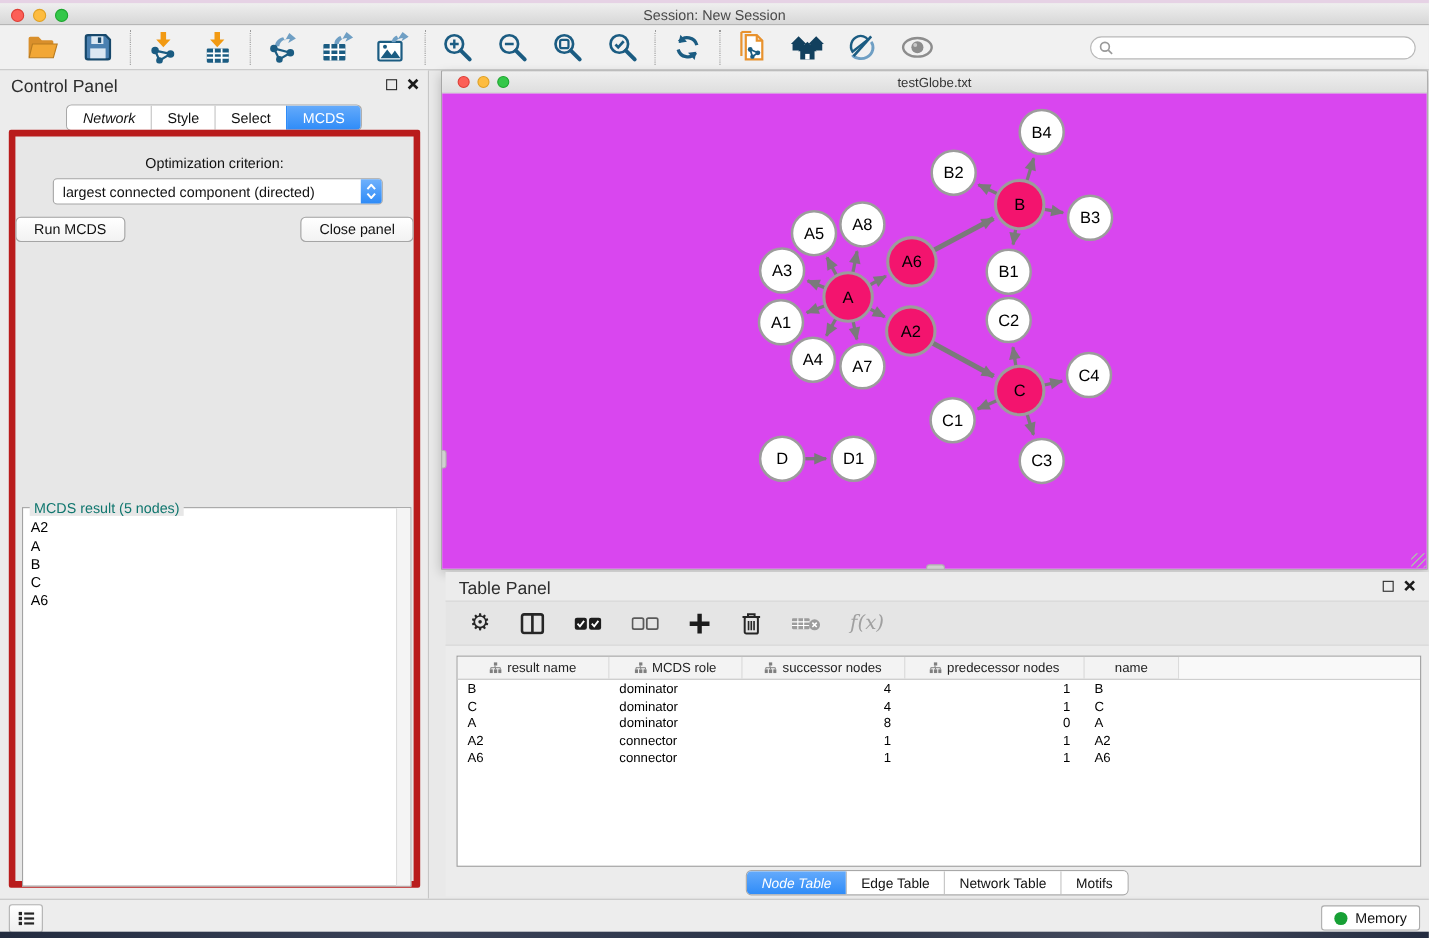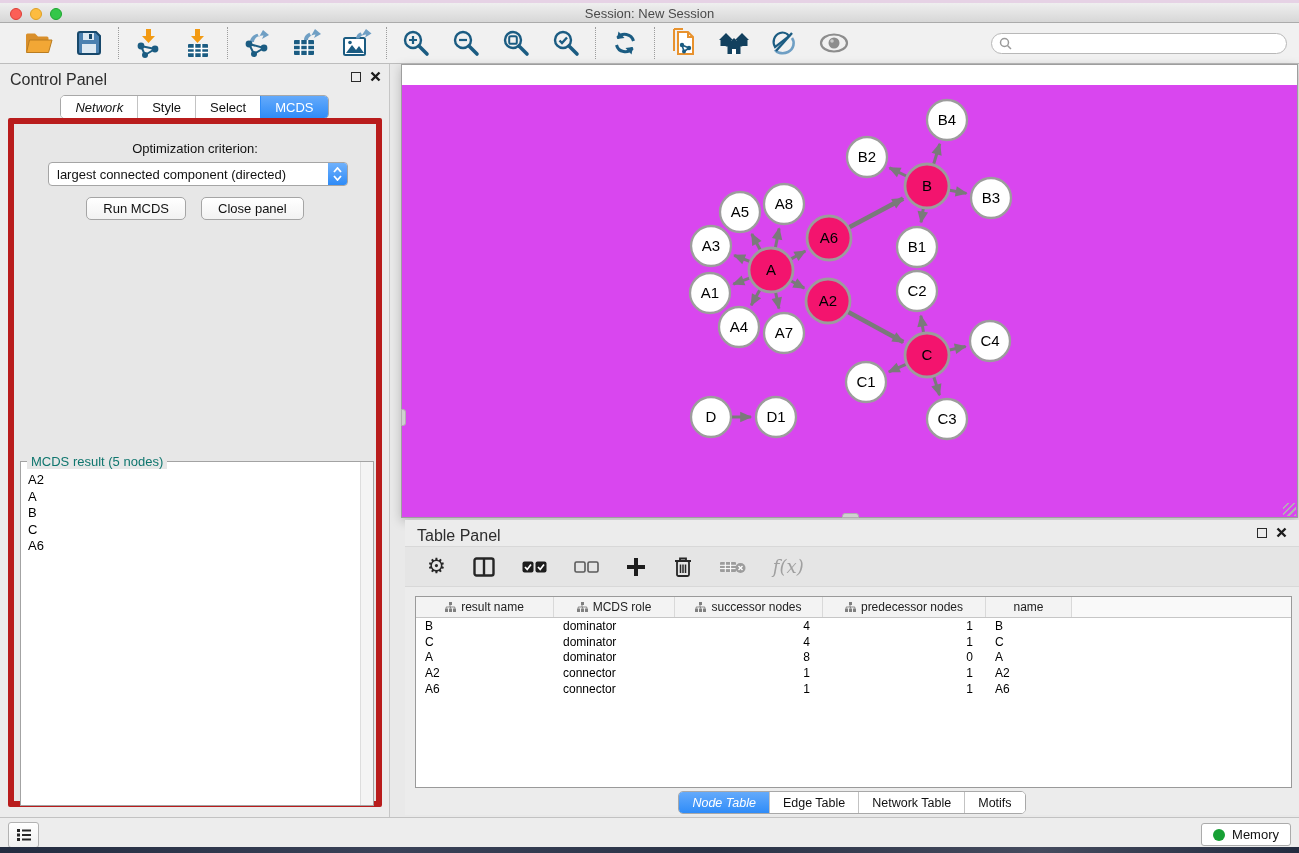--- a/index.html
+++ b/index.html
@@ -51,21 +51,21 @@
   .seg .tab.active { background:linear-gradient(#64aafb,#2f8cf8); color:#fff; border-left-color:#2f8cf8; }
   .cp-content { position:absolute; left:8px; right:7px; top:54px; bottom:10px;
     background:#e7e7e7; border:6px solid #b91c1c; border-radius:2px; }
   .opt-label { position:absolute; top:17px; left:0; right:0; text-align:center; font-size:13px; color:#111; }
   .dropdown { position:absolute; top:38px; left:34px; right:28px; height:24px;
     background:#fff; border:1px solid #a5a5a5; border-radius:4px; display:flex; align-items:center; }
   .dropdown .dd-text { flex:1; font-size:13px; color:#111; padding-left:8px; white-space:nowrap; }
   .dd-stepper { width:19px; height:22px; margin-right:0; border-radius:0 3px 3px 0;
     background:linear-gradient(#6fb1fc,#2e8bf7); display:flex; flex-direction:column;
     align-items:center; justify-content:center; gap:2px; }
-  .btn-row { position:absolute; top:73px; left:0; right:0; display:flex; justify-content:center; gap:15px; }
+  .btn-row { position:absolute; top:73px; left:0; right:0; display:flex; justify-content:space-between; gap:15px; }
   .push-btn { height:23px; padding:0 16px; background:linear-gradient(#ffffff,#f2f2f2);
     border:1px solid #a5a5a5; border-radius:5px; font-size:13px; color:#111;
     display:flex; align-items:center; font-family:"Liberation Sans",sans-serif; }
   .result-box { position:absolute; left:6px; right:2px; top:337px; height:345px;
     background:#fff; border:1px solid #a3a3a3; }
   .result-legend { position:absolute; top:-8px; left:6px; background:#e7e7e7;
     padding:0 4px; font-size:13px; color:#0f766e; }
   .result-list { position:absolute; left:0; top:4px; bottom:1px; right:14px; padding:6px 7px; overflow:hidden; }
   .result-item { font-size:13px; color:#000; line-height:16.5px; }
   .result-scroll { position:absolute; right:0; top:0; bottom:0; width:13px;
@@ -341,20 +341,28 @@
             <div class="result-item">B</div>
             <div class="result-item">C</div>
             <div class="result-item">A6</div>
           </div>
         <div class="result-scroll"></div>
       </div>
     </div>
   </div>
 
   <div class="net-window">
+    <div class="net-titlebar">
+      <div class="lights small">
+        <div class="light red"></div>
+        <div class="light yellow"></div>
+        <div class="light green"></div>
+      </div>
+      <div class="title">testGlobe.txt</div>
+    </div>
     <div class="net-canvas">
       <svg id="graph-svg" width="895" height="432" viewBox="0 0 895 432">
         <defs>
           <marker id="arrow" markerUnits="userSpaceOnUse" markerWidth="13" markerHeight="12" viewBox="0 0 10 10" refX="9" refY="5" orient="auto">
             <path d="M0 0.6 L10 5 L0 9.4 Z" fill="#7a7a7a"></path>
           </marker>
         </defs>
         <g id="edge-layer">
             <line x1="358.158322762694" y1="164.71557162052426" x2="349.78443177968046" y2="149.04829171682147" stroke="#7a7a7a" stroke-width="3" marker-end="url(#arrow)"></line>
             <line x1="373.44489899455806" y1="162.43358971993604" x2="377.1685880493934" y2="143.52870682615648" stroke="#7a7a7a" stroke-width="3" marker-end="url(#arrow)"></line>

